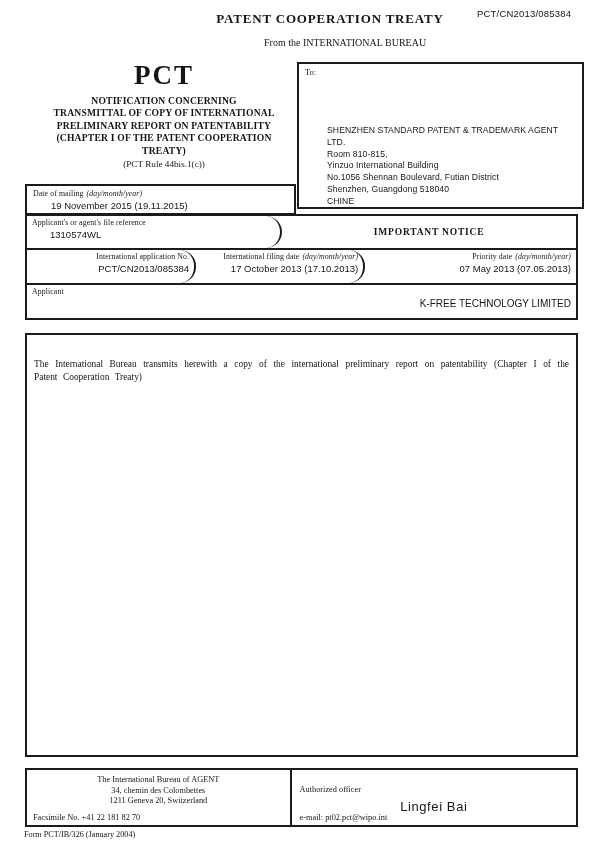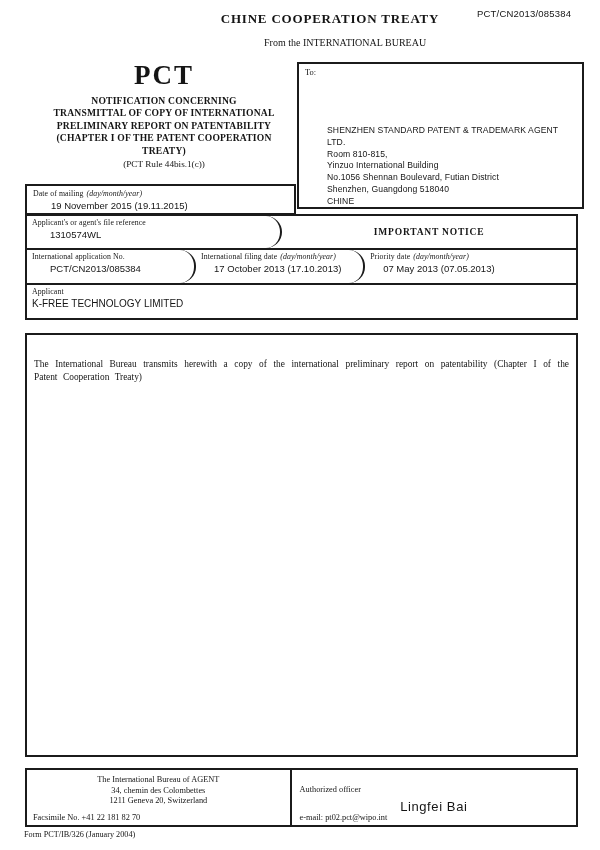--- a/index.html
+++ b/index.html
@@ -30,32 +30,32 @@
 
   .lbl { font-size:7.8px; letter-spacing:0.1px; }
   .fmt { font-style:italic; margin-left:3px; }
   .val { font-family:"Liberation Sans","DejaVu Sans",sans-serif; font-size:9.5px; margin:2px 0 0 18px; }
 
   .date-box { position:absolute; left:25px; top:184px; width:271px; height:31px; padding:3px 6px; }
 
   .tbl { position:absolute; left:25px; top:214px; width:553px; }
   .tbl-row { display:flex; border:2px solid #1b1b1b; }
   .tbl-row + .tbl-row { border-top:none; }
-  .r1 { height:36px; } .r2 { height:35px; } .r3 { height:35px; }
+  .r1 { height:36px; } .r2 { height:35px;text-align:right; } .r3 { height:35px; }
   .cell { padding:2px 5px;border-radius:16px; }
   .cdiv { border-right:2px solid #1b1b1b; }
   .c-ref { width:46.5%; }
   .c-notice { width:53.5%; display:flex; align-items:center; justify-content:center;
               font-weight:bold; font-size:9.5px; letter-spacing:0.8px; }
   .c-appno { width:30.8%; }
   .c-filing { width:30.8%; }
   .c-priority { width:38.4%; }
   .c-filing .val, .c-priority .val { margin-left:13px; }
   .c-applicant { width:100%; }
-  .val-center { text-align:left; margin-left:0; font-size:10px; }
+  .val-center { text-align:right; margin-left:0; font-size:10px; }
 
   .big-box { position:absolute; left:25px; top:333px; width:553px; height:424px; padding:23px 7px; }
   .body-text { font-size:9.4px; line-height:12.8px; text-align:justify; word-spacing:3.2px; }
 
   .footer-box { position:absolute; left:25px; top:768px; width:553px; height:59px; display:flex; }
   .f-left { width:48.2%; border-right:2px solid #1b1b1b; position:relative; padding-top:5px; }
   .bureau { text-align:center; font-size:8.3px; line-height:10.6px; }
   .facsimile { position:absolute; left:6px; bottom:3px; font-size:8.3px; }
   .f-right { flex:1; position:relative; padding:15px 8px; }
   .officer-label { font-size:8.3px; }
@@ -63,21 +63,21 @@
                   font-size:13px; letter-spacing:0.6px; }
   .email { position:absolute; left:8px; bottom:3px; font-size:8.3px; }
 
   .form-id { position:absolute; left:24px; top:830px; font-size:8.2px; }
 </style>
 </head>
 <body>
 
 <div class="page">
 
-  <div class="title">CHINE COOPERATION TREATY</div>
+  <div class="title">PATENT COOPERATION TREATY</div>
   <div class="docnum">PCT/CN2013/085384</div>
   <div class="fromline">From the INTERNATIONAL BUREAU</div>
 
   <div class="pct-block">
     <div class="pct-logo">PCT</div>
     <div class="notif">
       <div>NOTIFICATION CONCERNING</div>
       <div>TRANSMITTAL OF COPY OF INTERNATIONAL</div>
       <div>PRELIMINARY REPORT ON PATENTABILITY</div>
       <div>(CHAPTER I OF THE PATENT COOPERATION</div>

